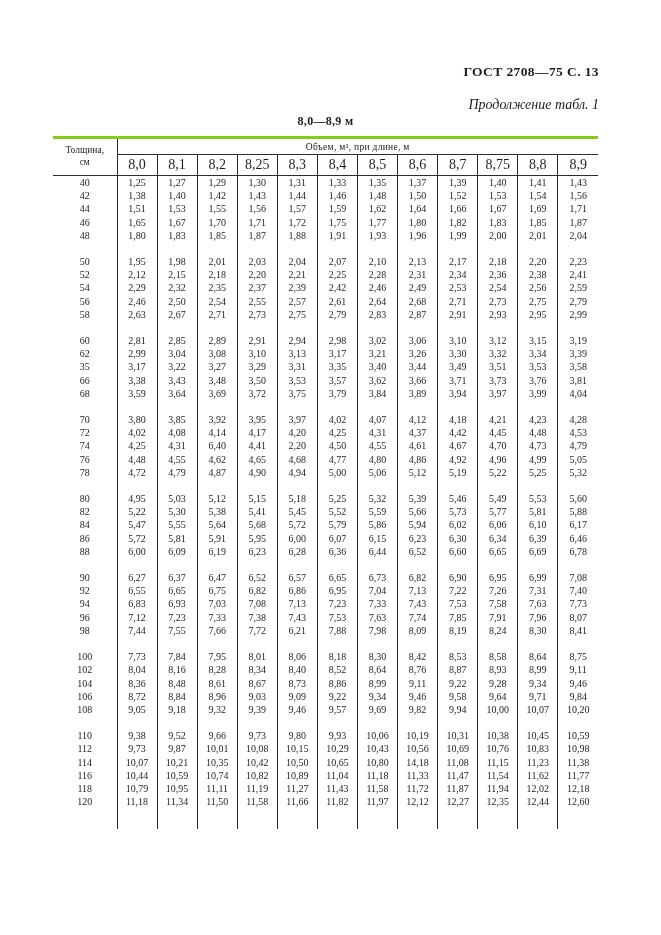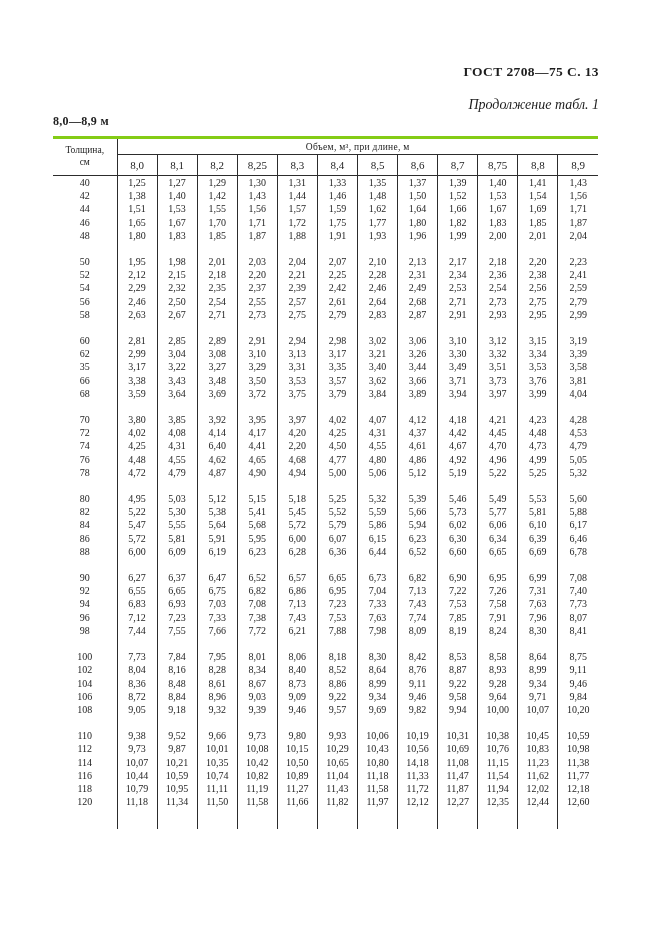--- a/index.html
+++ b/index.html
@@ -26,21 +26,21 @@
   .continuation {
     position: absolute;
     top: 97px; right: 62px;
     font-style: italic;
     font-size: 14px;
     white-space: nowrap;
   }
   .caption {
     position: absolute;
     top: 114px; left: 53px; width: 545px;
-    text-align: left;
+    text-align: center;
     font-weight: bold;
     font-size: 12px;
     letter-spacing: 0.3px;
   }
   table.vol {
     position: absolute;
     left: 53px; top: 136px;
     width: 545px;
     border-collapse: collapse;
     table-layout: fixed;
@@ -60,21 +60,21 @@
     line-height: 1.25;
     border-bottom: 1.5px solid #2c2c2c;
   }
   th.span-header {
     font-size: 9.5px;
     height: 17px;
     letter-spacing: 0.3px;
     border-bottom: 1px solid #2c2c2c;
   }
   tr.len-row th {
-    font-size: 11px;
+    font-size: 14px;
     height: 21px;
     border-bottom: 1.5px solid #2c2c2c;
   }
   tbody td {
     font-size: 10px;
     height: 13.2px;
     line-height: 13.2px;
   }
   tr.gap-row td { height: 13px; }
   tr.stub-row td { height: 21px; }

